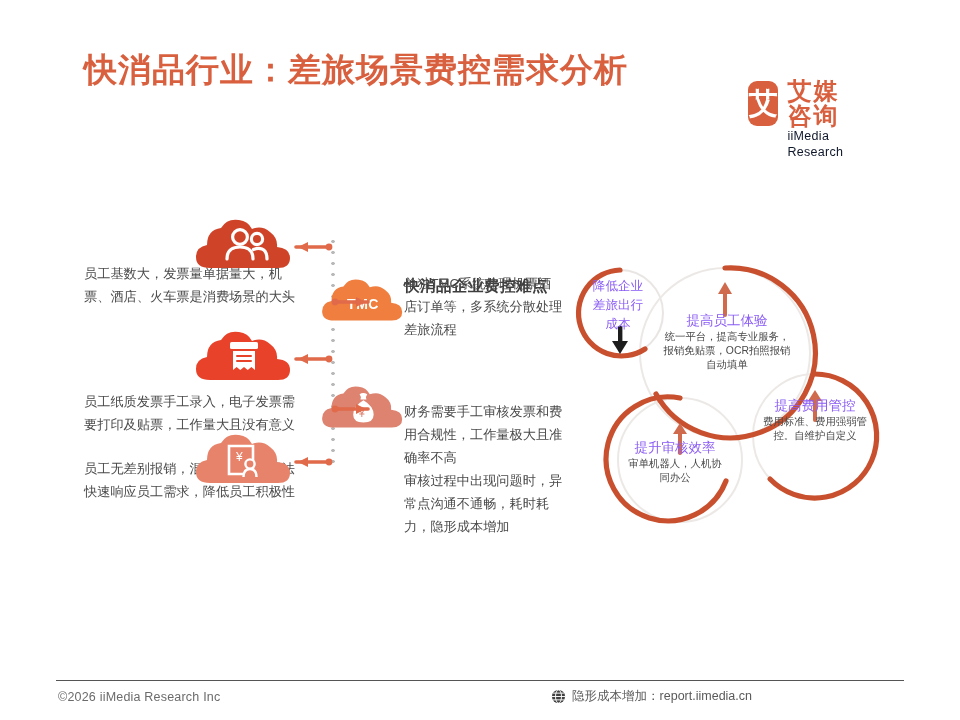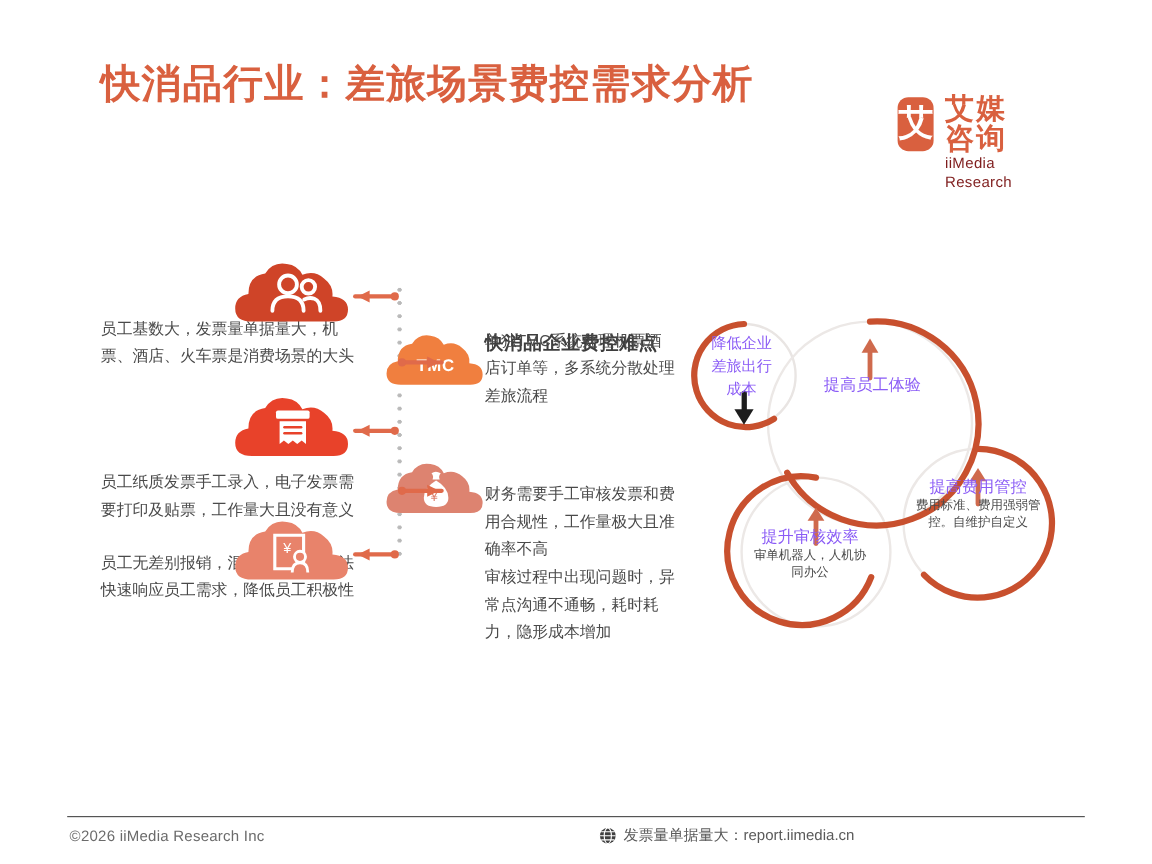--- a/index.html
+++ b/index.html
@@ -1,36 +1,36 @@
 <!DOCTYPE html>
 <html><head>
 <meta charset="utf-8">
 <style>
   html,body{margin:0;padding:0;}
   body{
     width:960px;height:720px;background:#ffffff;
     font-family:"Liberation Sans","DejaVu Sans",sans-serif;
     overflow:hidden;position:relative;
   }
-  .page{position:relative;width:768px;height:720px;}
+  .page{position:relative;width:768px;height:720px;padding-left:40px;}
 
   
   .title{
     position:absolute;left:84px;top:48px;width:620px;
     font-size:33px;font-weight:bold;color:#d9603f;
     letter-spacing:1px;line-height:44px;white-space:nowrap;
   }
   .logo{position:absolute;left:748px;top:47px;display:flex;align-items:center;gap:9px;}
   .logo-mark{
     width:45px;height:45px;border-radius:9px;background:#d9603f;
     color:#fff;font-size:29px;font-weight:bold;line-height:45px;text-align:center;
   }
   .logo-txt{display:flex;flex-direction:column;justify-content:center;}
   .logo-cn{font-size:24px;font-weight:bold;color:#d9603f;line-height:25px;letter-spacing:2px;margin-top:31px;}
-  .logo-en{font-size:12.5px;color:#7f1d1d;line-height:16px;letter-spacing:.3px;}
+  .logo-en{font-size:12.5px;color:#0f172a;line-height:16px;letter-spacing:.3px;}
 
   
   .col-head{
     position:absolute;font-size:15.5px;font-weight:bold;color:#3d3d3d;
     letter-spacing:.5px;white-space:nowrap;margin-top:48px;
   }
   #head-pain{left:404px;top:228px;}
   #head-need{left:733px;top:228px;}
 
   
@@ -252,20 +252,23 @@
     </svg>
 
     <div class="c-label" id="lbl-cost">
       <div class="c-title" style="white-space:pre-line;">降低企业
 差旅出行
 成本</div>
     </div>
 
     <div class="c-label" id="lbl-exp">
       <div class="c-title">提高员工体验</div>
+      <div class="c-desc" style="white-space:pre-line;">统一平台，提高专业服务，
+报销免贴票，OCR拍照报销
+自动填单</div>
     </div>
 
     <div class="c-label" id="lbl-aud">
       <div class="c-title">提升审核效率</div>
       <div class="c-desc" style="white-space:pre-line;">审单机器人，人机协
 同办公</div>
     </div>
 
     <div class="c-label" id="lbl-ctl">
       <div class="c-title">提高费用管控</div>
@@ -279,16 +282,16 @@
   <div class="foot-right">
     <svg class="globe" viewBox="0 0 16 16">
       <circle cx="8" cy="8" r="7" fill="#3f3f3f"></circle>
       <g fill="none" stroke="#ffffff" stroke-width="1">
         <ellipse cx="8" cy="8" rx="3.2" ry="7"></ellipse>
         <line x1="1" y1="8" x2="15" y2="8"></line>
         <line x1="2.2" y1="4.4" x2="13.8" y2="4.4"></line>
         <line x1="2.2" y1="11.6" x2="13.8" y2="11.6"></line>
       </g>
     </svg>
-    <span>发票量单据量大：report.iimedia.cn</span>
+    <span>隐形成本增加：report.iimedia.cn</span>
   </div>
 
 </div>
 
 </body></html>

